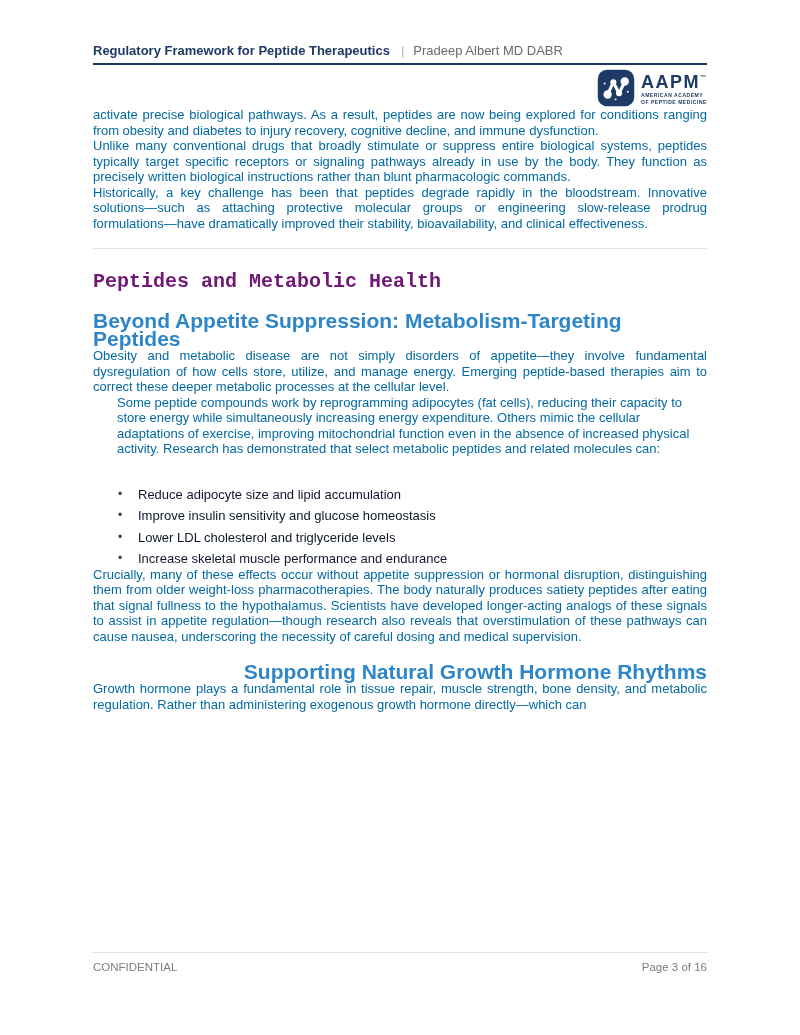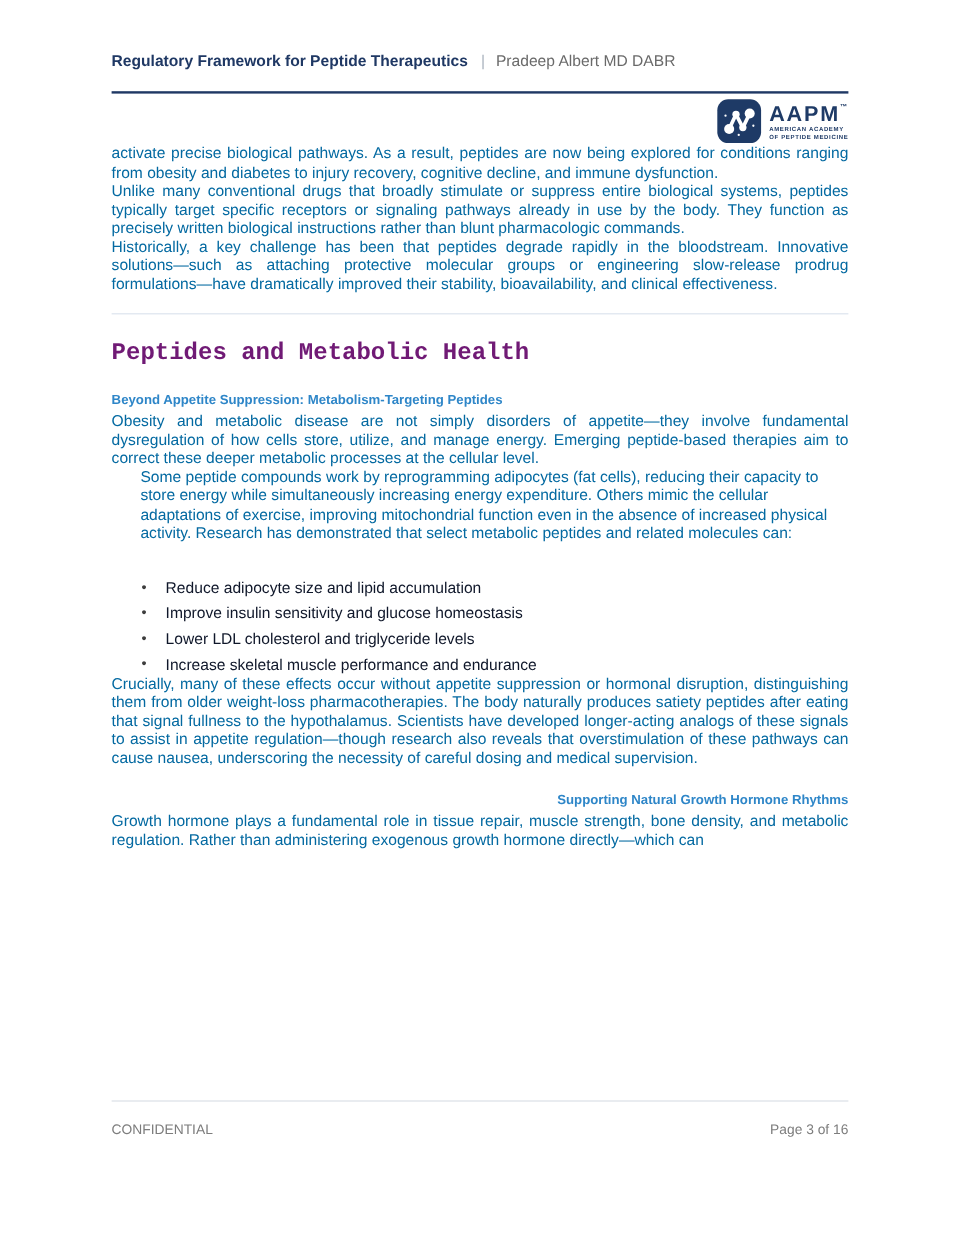--- a/index.html
+++ b/index.html
@@ -8,21 +8,21 @@
     font-family: "Liberation Sans", "DejaVu Sans", sans-serif;
     position: relative;
     color: #3d3d3d;
     overflow: hidden;
   }
   .page { padding: 43px 93px 0 93px; }
 
   
   .header {
     border-bottom: 2px solid #1f3864;
-    padding-bottom: 18px;
+    padding-bottom: 5px;
     font-size: 13px;
     white-space: nowrap;
   }
   .header-title { color: #1f3864; font-weight: bold; }
   .header-sep { color: #a9b2bd; margin: 0 9px 0 11px; }
   .header-author { color: #6a6a6a; }
 
   
   .logo-row { display: flex; justify-content: flex-end; margin-top: 4px; }
   .logo { display: flex; align-items: center; gap: 6px; }
@@ -49,21 +49,21 @@
   .mt-p3 { margin-top: 40px; }
   .divider {
     border: none; border-top: 1px solid #dde4ee;
     margin: 17px 0 0 0; height: 0;
   }
   h1.section-heading {
     color: #701a75; font-size: 20px; line-height: 23px;
     margin: 21px 0 0 0; font-weight: bold; font-family: Liberation Mono, monospace;
   }
   h2.sub-heading {
-    color: #2e86c8; font-size: 11px; line-height: 18px;
+    color: #2e86c8; font-size: 21px; line-height: 18px;
     margin: 19px 0 0 0; font-weight: bold;
   }
   .mt-p4 { margin-top: 13px; }
   .mt-p5 { margin-top: 36px; }
   ul.bullet-list {
     list-style: none; margin: 30px 0 0 0; padding: 0;
     font-size: 13px; line-height: 15.5px; color: #0f172a;
   }
   ul.bullet-list li { position: relative; padding-left: 45px; margin-bottom: 6px; }
   ul.bullet-list li:last-child { margin-bottom: 0; }
@@ -71,23 +71,23 @@
     content: "\2022";
     position: absolute; left: 25px; top: 0;
     color: #3d3d3d; font-size: 12px;
   }
   .mt-p6 { margin-top: 22px; }
   .mt-h2b { margin-top: 26px; text-align: right; }
   .mt-p7 { margin-top: 10px; }
 
   
   .footer {
-    position: absolute; left: 93px; right: 93px; top: 917px;
+    position: absolute; left: 93px; right: 93px; top: 952px;
     border-top: 1px solid #dbe0e7;
-    padding-top: 18px;
+    padding-top: 8px;
     display: flex; justify-content: space-between;
     font-size: 11.5px; color: #7d7d7d;
   }
 </style>
 </head>
 <body>
 
 <div class="page">
 
   <div class="header">

